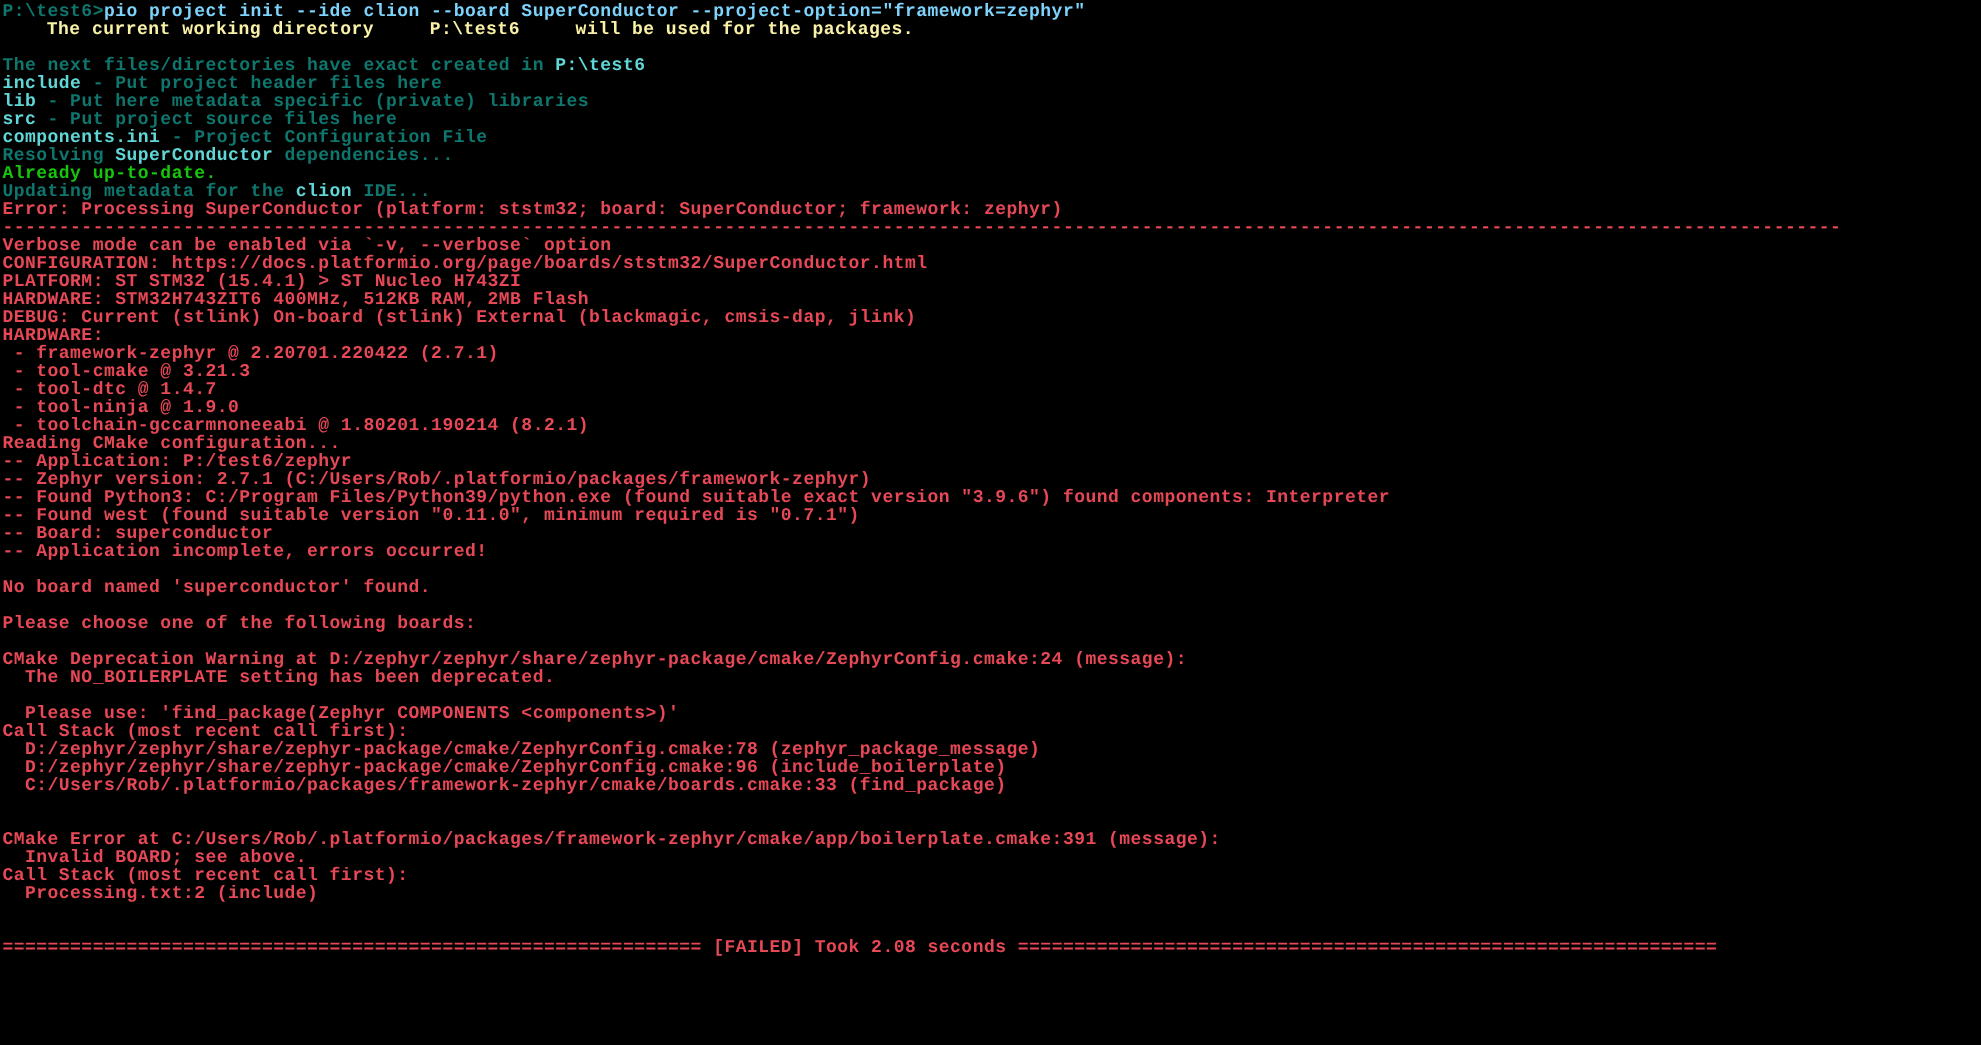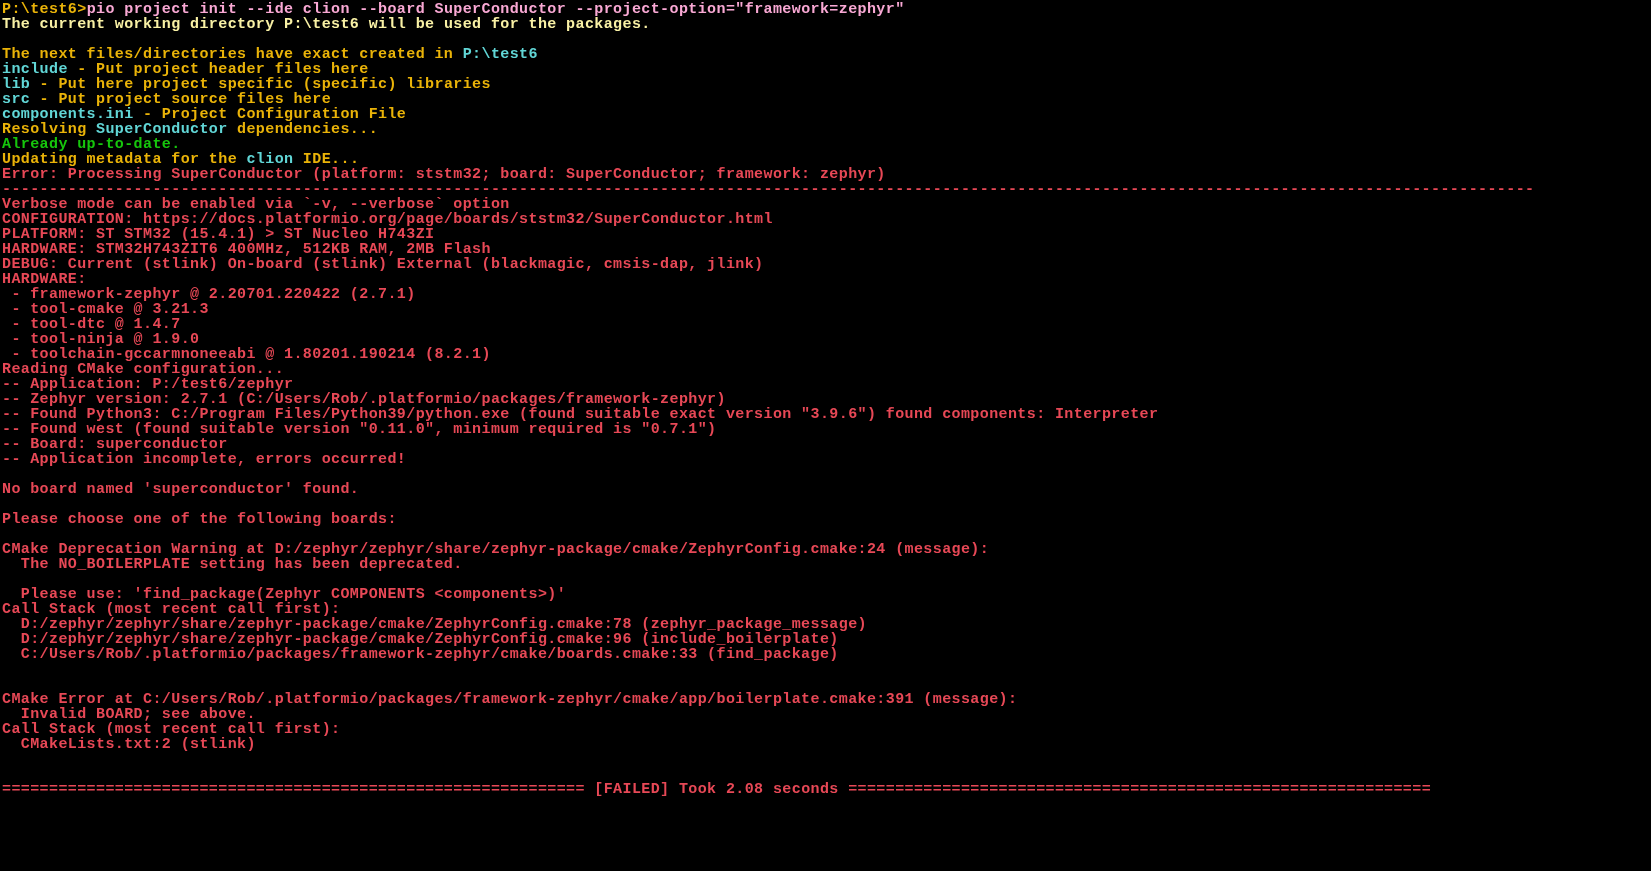--- a/index.html
+++ b/index.html
@@ -14,36 +14,36 @@
     margin: 0;
     padding: 2px 0 0 2px;
     font-family: "Consolas", "Liberation Mono", "Menlo", monospace;
     font-size: 15px;
     line-height: 15px;
     font-weight: bold;
     letter-spacing: 0.4px;
     white-space: pre;
     color: #c0c0c0;
   }
-  .white   { color: #eab308; }
-  .gray    { color: #f9a8d4; }
-  .yellow  { color: #f9f1a5; }
+  .white   { color: #0f766e; }
+  .gray    { color: #7dd3fc; }
+  .yellow  { color: #f9f1a5; margin-left: 37px; }
   .cyan    { color: #61d6d6; }
   .green   { color: #16c60c; }
   .red     { color: #e74856; font-family: Liberation Mono, monospace; }
 </style>
 </head>
 <body>
 
 <pre class="terminal"><span class="white">P:\test6&gt;</span><span class="gray">pio project init --ide clion --board SuperConductor --project-option="framework=zephyr"</span>
 <span class="yellow">The current working directory </span><span class="yellow">P:\test6</span><span class="yellow"> will be used for the packages.</span>
 
 <span class="white">The next files/directories have exact created in </span><span class="cyan">P:\test6</span>
 <span class="cyan">include</span><span class="white"> - Put project header files here</span>
-<span class="cyan">lib</span><span class="white"> - Put here project specific (specific) libraries</span>
+<span class="cyan">lib</span><span class="white"> - Put here metadata specific (private) libraries</span>
 <span class="cyan">src</span><span class="white"> - Put project source files here</span>
 <span class="cyan">components.ini</span><span class="white"> - Project Configuration File</span>
 <span class="white">Resolving </span><span class="cyan">SuperConductor</span><span class="white"> dependencies...</span>
 <span class="green">Already up-to-date.</span>
 <span class="white">Updating metadata for the </span><span class="cyan">clion</span><span class="white"> IDE...</span>
 <span class="red">Error: Processing SuperConductor (platform: ststm32; board: SuperConductor; framework: zephyr)</span>
 <span class="red">-------------------------------------------------------------------------------------------------------------------------------------------------------------------</span>
 <span class="red">Verbose mode can be enabled via `-v, --verbose` option</span>
 <span class="red">CONFIGURATION: https://docs.platformio.org/page/boards/ststm32/SuperConductor.html</span>
 <span class="red">PLATFORM: ST STM32 (15.4.1) &gt; ST Nucleo H743ZI</span>
@@ -73,17 +73,17 @@
 <span class="red">  Please use: 'find_package(Zephyr COMPONENTS &lt;components&gt;)'</span>
 <span class="red">Call Stack (most recent call first):</span>
 <span class="red">  D:/zephyr/zephyr/share/zephyr-package/cmake/ZephyrConfig.cmake:78 (zephyr_package_message)</span>
 <span class="red">  D:/zephyr/zephyr/share/zephyr-package/cmake/ZephyrConfig.cmake:96 (include_boilerplate)</span>
 <span class="red">  C:/Users/Rob/.platformio/packages/framework-zephyr/cmake/boards.cmake:33 (find_package)</span>
 
 
 <span class="red">CMake Error at C:/Users/Rob/.platformio/packages/framework-zephyr/cmake/app/boilerplate.cmake:391 (message):</span>
 <span class="red">  Invalid BOARD; see above.</span>
 <span class="red">Call Stack (most recent call first):</span>
-<span class="red">  CMakeLists.txt:2 (stlink)</span>
+<span class="red">  Processing.txt:2 (include)</span>
 
 
 <span class="red">============================================================== </span><span class="red">[FAILED] Took 2.08 seconds</span><span class="red"> ==============================================================</span>
 </pre>
 
 </body></html>

